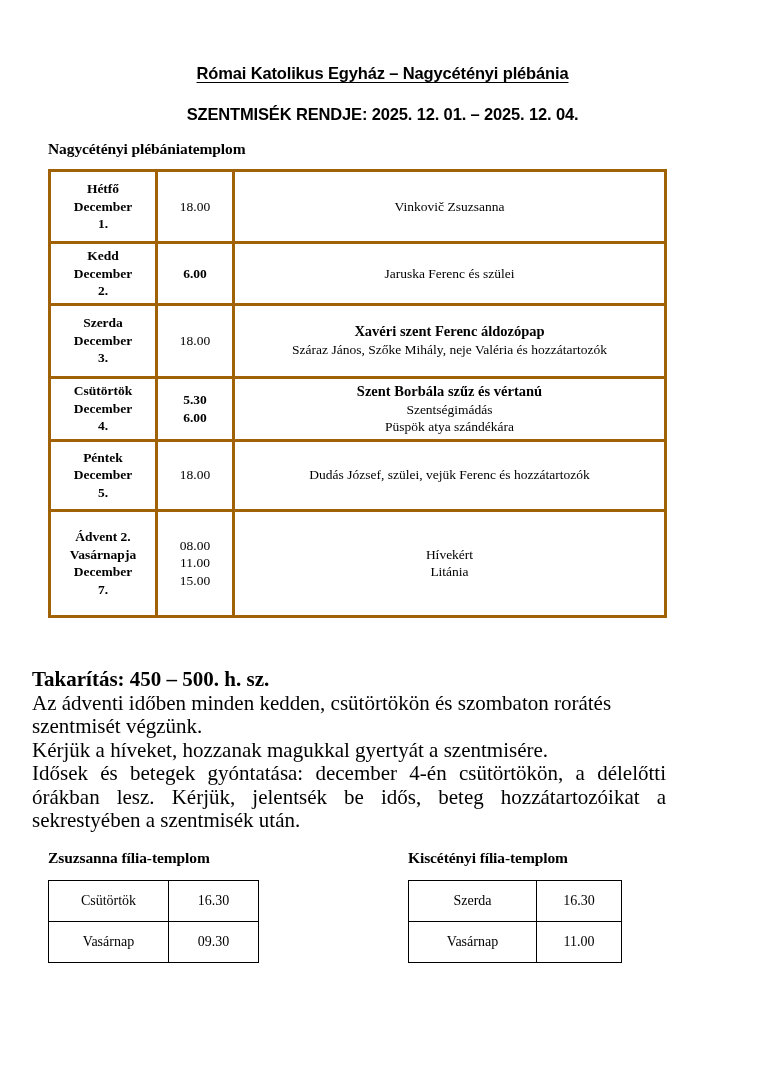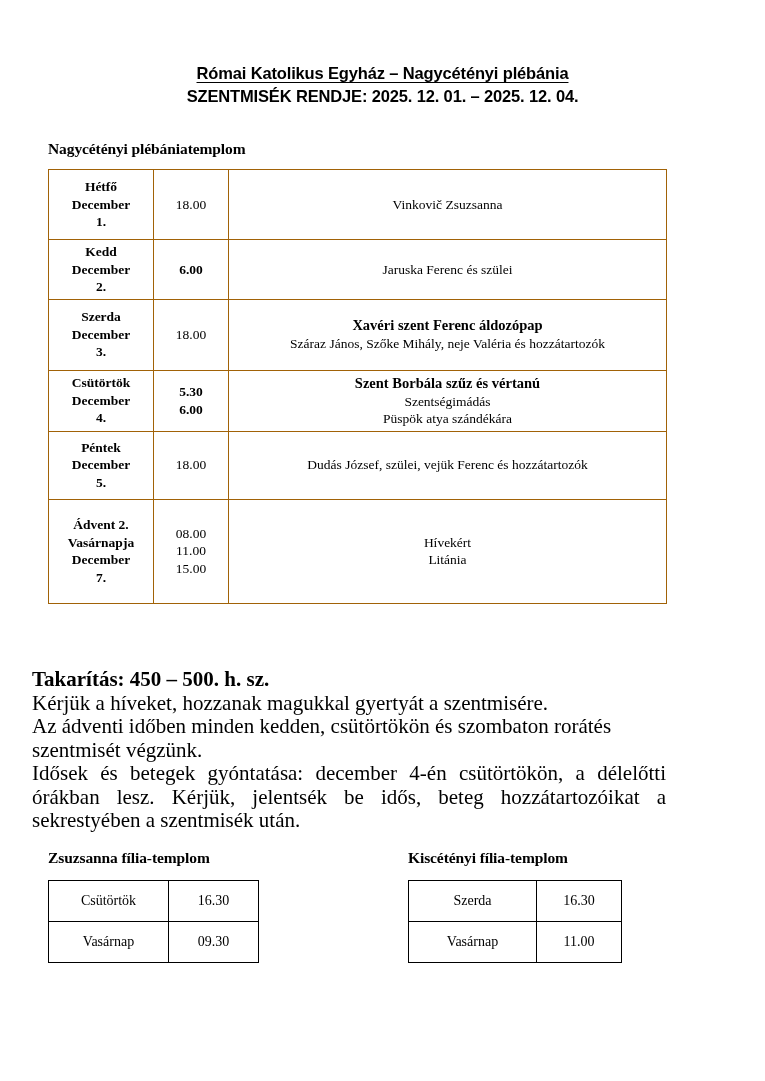--- a/index.html
+++ b/index.html
@@ -38,21 +38,21 @@
     line-height: 23px;
     letter-spacing: -0.15px;
   }
   .doc-header .line1 {
     text-decoration: underline;
     text-underline-offset: 2.5px;
     display: inline-block;
   }
   .doc-header .line2 {
     display: block;
-    margin-top: 0;
+    margin-top: 18px;
   }
 
   
   .section-title {
     position: absolute;
     font-weight: bold;
     font-size: 15.5px;
     letter-spacing: -0.1px;
   }
   #sec-main { left: 48px; top: 140px; }
@@ -60,21 +60,21 @@
   
   table.mass-table {
     position: absolute;
     left: 48px;
     top: 169px;
     width: 619px;
     border-collapse: collapse;
     table-layout: fixed;
   }
   table.mass-table td {
-    border: 1px solid #a16207;
+    border: 3px solid #a16207;
     vertical-align: middle;
     padding: 3px 2px;
   }
   td.c-day {
     width: 100px;
     text-align: center;
     font-weight: bold;
     font-size: 13.5px;
     line-height: 17.5px;
   }
@@ -247,22 +247,22 @@
         <td class="c-info">
           <span class="info-line">Hívekért</span>
           <span class="info-line">Litánia</span>
         </td>
       </tr>
     </tbody>
   </table>
 
   <div class="body-text" id="blk-takaritas">
     <div class="lead-bold">Takarítás: 450 – 500. h. sz.</div>
+    <div>Az ádventi időben minden kedden, csütörtökön és szombaton rorátés szentmisét végzünk.</div>
     <div>Kérjük a híveket, hozzanak magukkal gyertyát a szentmisére.</div>
-    <div>Az ádventi időben minden kedden, csütörtökön és szombaton rorátés szentmisét végzünk.</div>
     <div class="just">Idősek és betegek gyóntatása: december 4-én csütörtökön, a délelőtti órákban lesz. Kérjük, jelentsék be idős, beteg hozzátartozóikat a sekrestyében a szentmisék után.</div>
   </div>
 
 
   <div class="section-title" id="sec-nemespann">Zsuzsanna fília-templom</div>
   <div class="section-title" id="sec-kisceteny">Kiscétényi fília-templom</div>
 
   <table class="filia" id="tbl-nemespann">
     <tbody>
       <tr>

